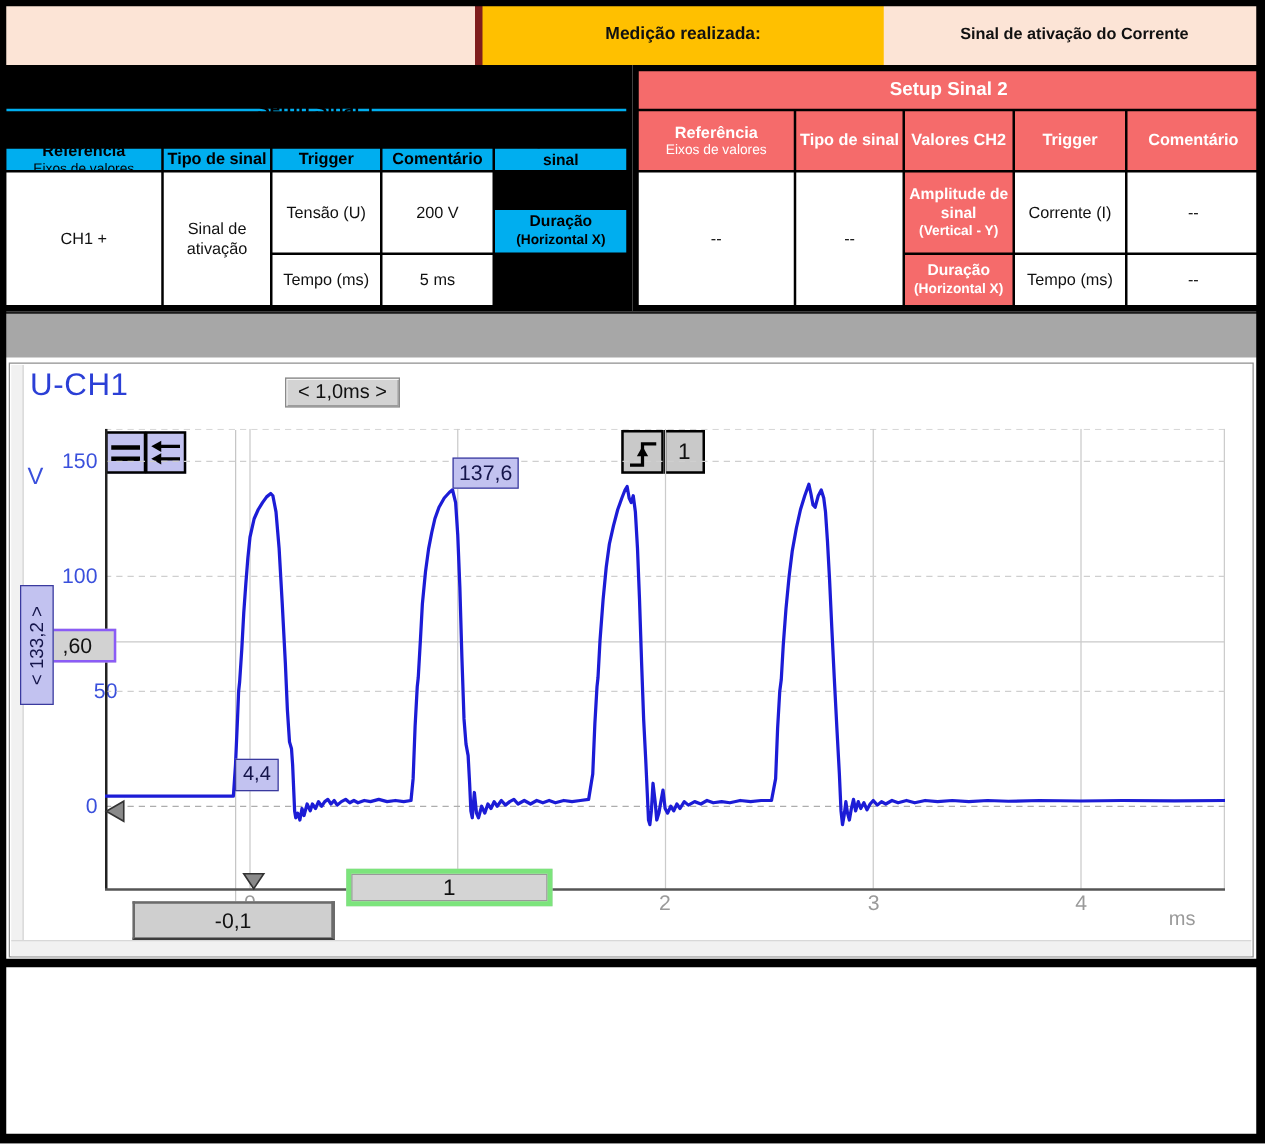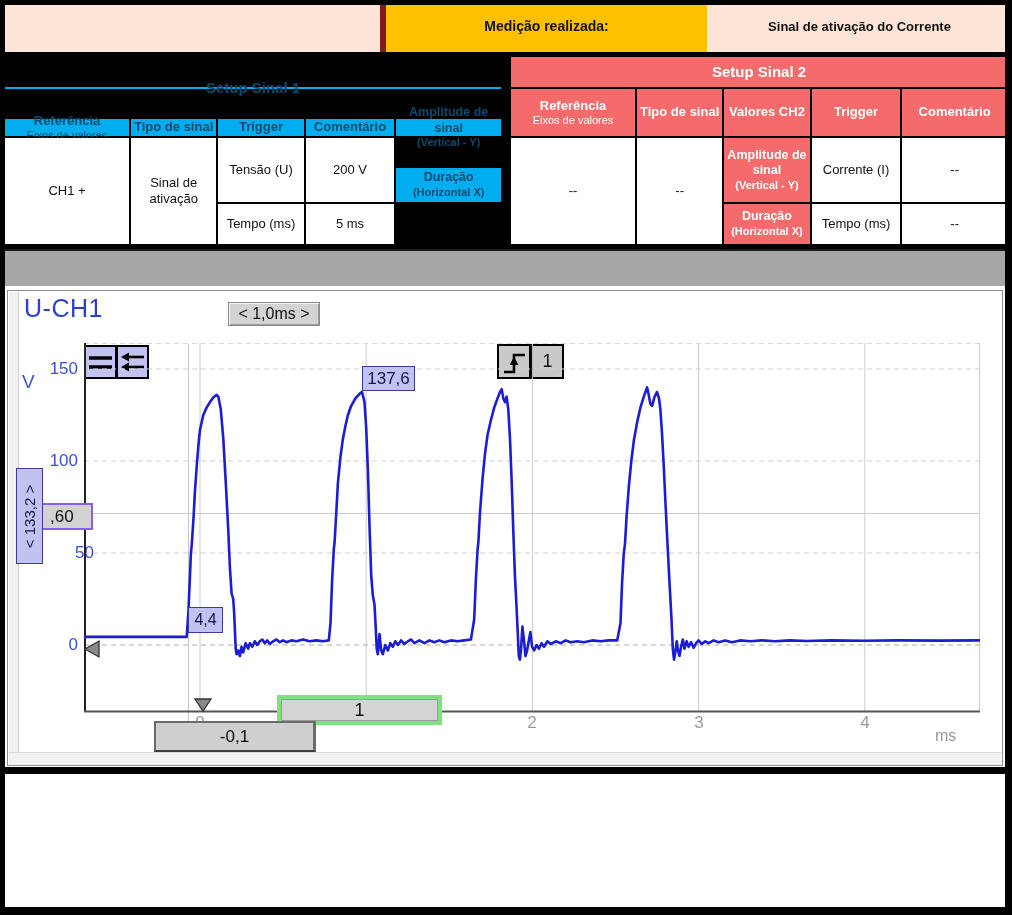--- a/index.html
+++ b/index.html
@@ -10,21 +10,21 @@
   
   .hdr{position:absolute;left:0;top:0;width:1012px;height:52px;background:#FCE4D6;}
   .hdr-yellow{position:absolute;left:380px;top:0;width:327px;height:52px;background:#FFC000;border-left:6px solid #7f1d1d;display:flex;align-items:center;justify-content:center;font-size:14px;font-weight:bold;color:#111;}
   .hdr-right{position:absolute;left:707px;top:0;right:0;height:52px;display:flex;align-items:center;justify-content:center;font-size:13px;font-weight:bold;color:#111;}
 
   
   .setup{position:absolute;top:52px;width:506px;height:197px;background:#000;padding:5px;display:grid;grid-template-columns:25% 17.2% 17.2% 17.9% 1fr;grid-template-rows:30px 47px 64px 1fr;gap:2px;}
   .setup.s1{left:0;}
   .setup.s2{left:506px;}
   .setup .cell{display:flex;flex-direction:column;align-items:center;justify-content:center;text-align:center;background:#fff;color:#111;font-size:13px;line-height:1.25;padding:1px;}
-  .s1 .tint{background:#00AEEF;color:#0c4a6e;margin-top:30px;}
+  .s1 .tint{background:#00AEEF;color:#000000;margin-top:30px;}
   .s2 .tint{background:#F56B6B;color:#fff;}
   .cell.title{grid-column:1/6;font-size:15px;font-weight:bold;}
   .cell.colhead{font-weight:bold;font-size:13px;}
   .cell .sub{font-size:11px;font-weight:normal;}
   .cell .sub2{font-size:11px;}
   .cell.rowhead{font-weight:bold;font-size:12.5px;}
   .cell.merge{grid-row:3/5;}
 
   
   .band{position:absolute;left:0;top:249px;width:1012px;height:37px;background:#A7A7A7;border-top:2px solid #1a1a1a;}
@@ -52,21 +52,21 @@
 
   svg.plot{position:absolute;left:84px;top:343px;z-index:2;}
 
   .lbl{position:absolute;background:#C2C2F0;border:1px solid #3A3A9E;color:#15154a;display:flex;align-items:center;justify-content:center;z-index:5;}
   .lbl.peak{left:362px;top:366px;width:53px;height:25px;font-size:17px;}
   .lbl.base{left:188px;top:607px;width:35px;height:26px;font-size:16px;}
   .lbl.rot{left:16px;top:468px;width:27px;height:96px;z-index:6;}
   .lbl.rot span{transform:rotate(-90deg);white-space:nowrap;font-size:15px;}
   .box60{position:absolute;left:34px;top:503px;width:59px;height:27px;background:#D2D2D2;border:2px solid #8b5cf6;z-index:4;display:flex;align-items:center;font-size:17px;color:#111;padding-left:14px;}
   .greenbox{position:absolute;left:277px;top:695px;width:165px;height:30px;background:#D4D4D4;border:4px solid #7CE47C;box-shadow:inset 0 0 0 1px #999;display:flex;align-items:center;justify-content:center;font-size:18px;color:#111;z-index:6;}
-  .negbox{position:absolute;left:106px;top:721px;width:162px;height:31px;background:#CFCFCF;border:2px solid #6B6B6B;border-right-width:3px;border-bottom-color:#3d3d3d;display:flex;align-items:center;justify-content:center;font-size:17px;color:#111;z-index:6;margin-left:48px;}
+  .negbox{position:absolute;left:106px;top:721px;width:162px;height:31px;background:#CFCFCF;border:2px solid #6B6B6B;border-right-width:3px;border-bottom-color:#3d3d3d;display:flex;align-items:center;justify-content:center;font-size:17px;color:#111;z-index:6;}
   .marker{position:absolute;z-index:4;}
 
   .divider{position:absolute;left:0;top:767px;width:1012px;height:7px;background:#000;}
   .comment-area{position:absolute;left:0;top:774px;width:1012px;height:131px;background:#fff;}
 </style>
 </head>
 <body>
 
 <div id="app">
 

